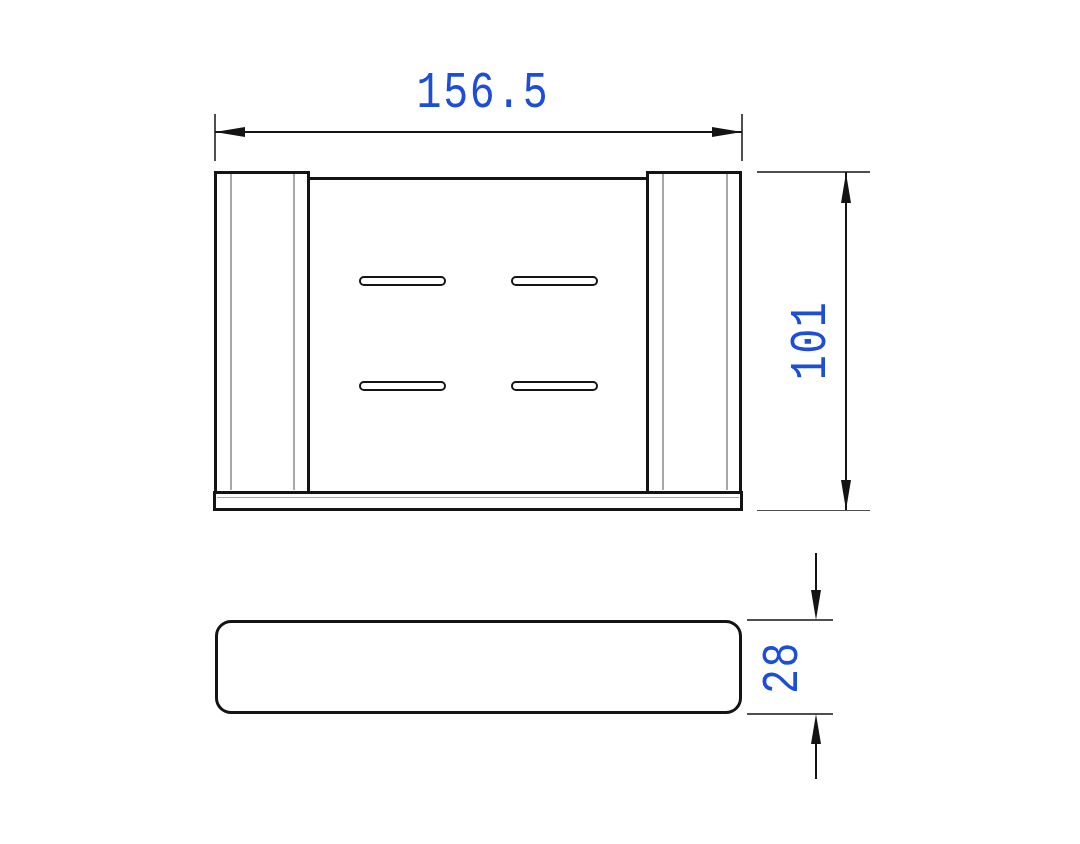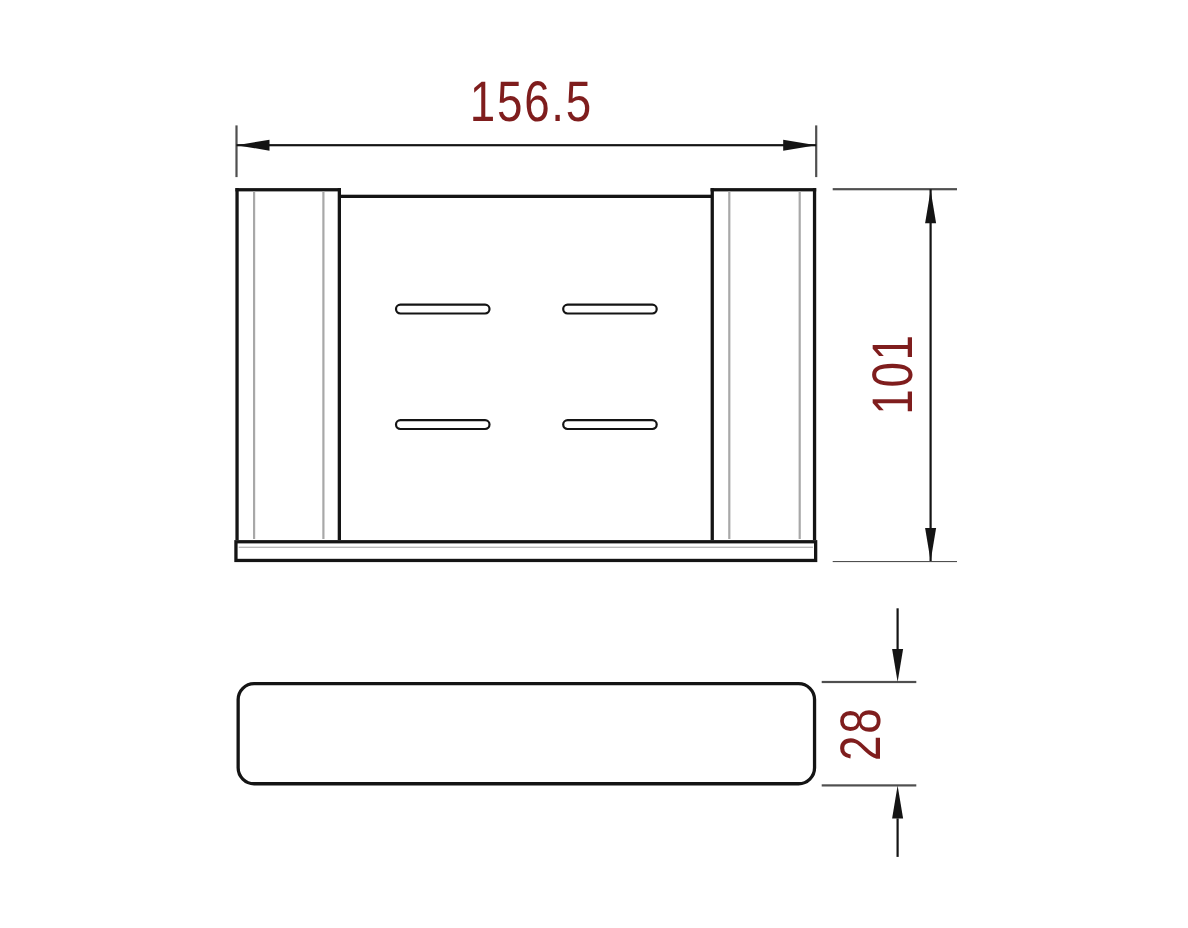--- a/index.html
+++ b/index.html
@@ -62,26 +62,27 @@
   .arrow-right { border-left: 30px solid #141414;  border-top: 5.5px solid transparent; border-bottom: 5.5px solid transparent; }
   .arrow-up    { border-bottom: 30px solid #141414; border-left: 5.5px solid transparent; border-right: 5.5px solid transparent; }
   .arrow-down  { border-top: 30px solid #141414;    border-left: 5.5px solid transparent; border-right: 5.5px solid transparent; }
 
   
   .dim-label {
     position: absolute;
     display: flex;
     align-items: center;
     justify-content: center;
-    color: #7f1d1d;
+    color: #1d4ed8;
     font-size: 52px;
     font-weight: 400;
     letter-spacing: 2px;
     white-space: nowrap;
     pointer-events: none;
+    font-family: Liberation Mono, monospace;
   }
   .dim-label > span { display: inline-block; transform: scaleX(0.8); }
   .dim-label.vertical > span { transform: rotate(-90deg) scaleX(0.8); }
 </style>
 </head>
 <body>
 
 <div id="canvas">
 
   <div>

